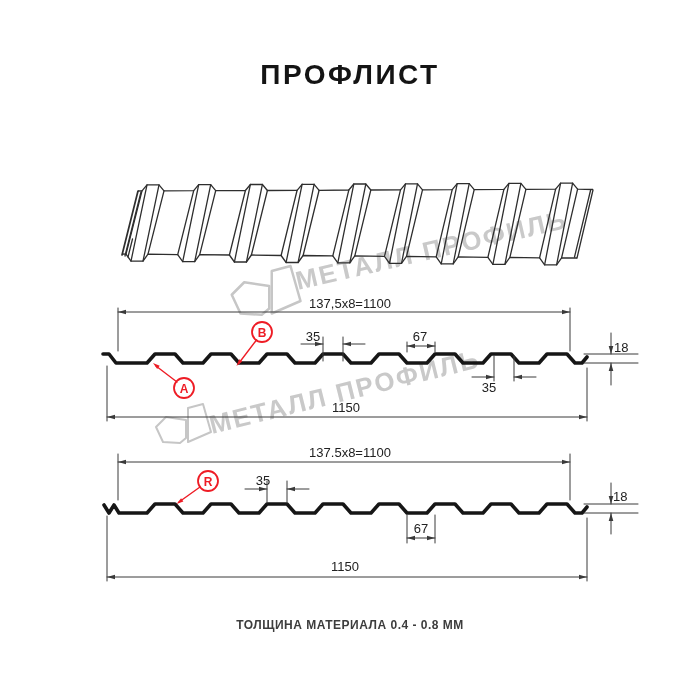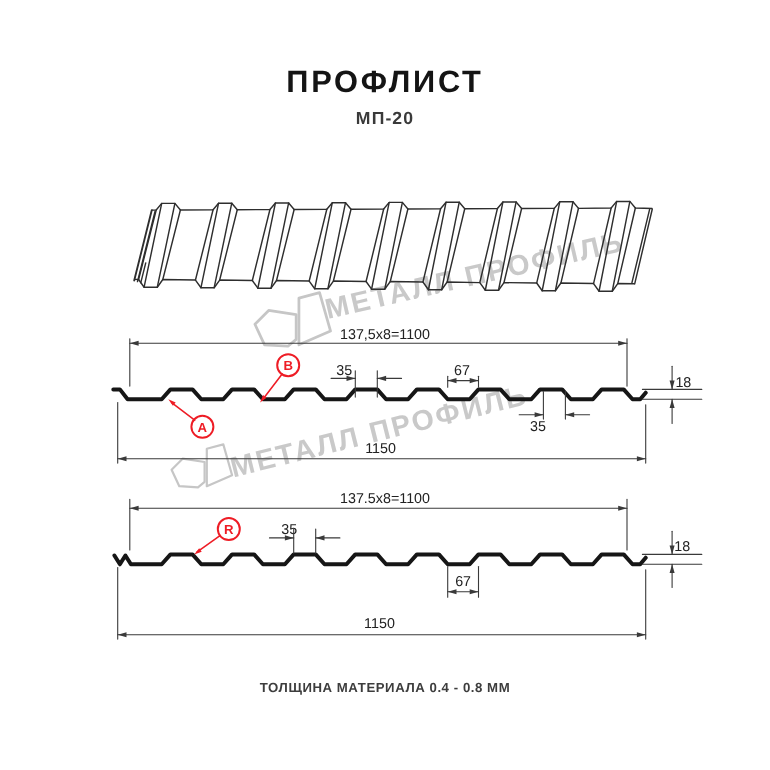--- a/index.html
+++ b/index.html
@@ -18,21 +18,20 @@
   .dim-s{font-size:13px;fill:#222;text-anchor:start;}
   .marker-circle{fill:none;stroke:#ee1c25;stroke-width:1.8;}
   .marker-letter{font-size:12px;font-weight:700;fill:#ee1c25;text-anchor:middle;}
 </style>
 </head>
 <body>
 
 <div class="stage">
 
   <div class="title">ПРОФЛИСТ</div>
-  <div class="subtitle">МП-20</div>
 
   <svg class="art" width="700" height="700" viewBox="0 0 700 700">
 
     <g id="wm">
       <g transform="translate(228,266) scale(1.25)">
         <path class="wm-logo" d="M3 23 L13 13 L33 16 L33 34 L27 39 L10 38 Z"></path>
         <path class="wm-logo" d="M35 4 L50 0 L58 28 L35 38 Z"></path>
       </g>
       <text class="wm-text" transform="translate(298,290) rotate(-13)">МЕТАЛЛ ПРОФИЛЬ</text>
       <g transform="translate(153,404)">

